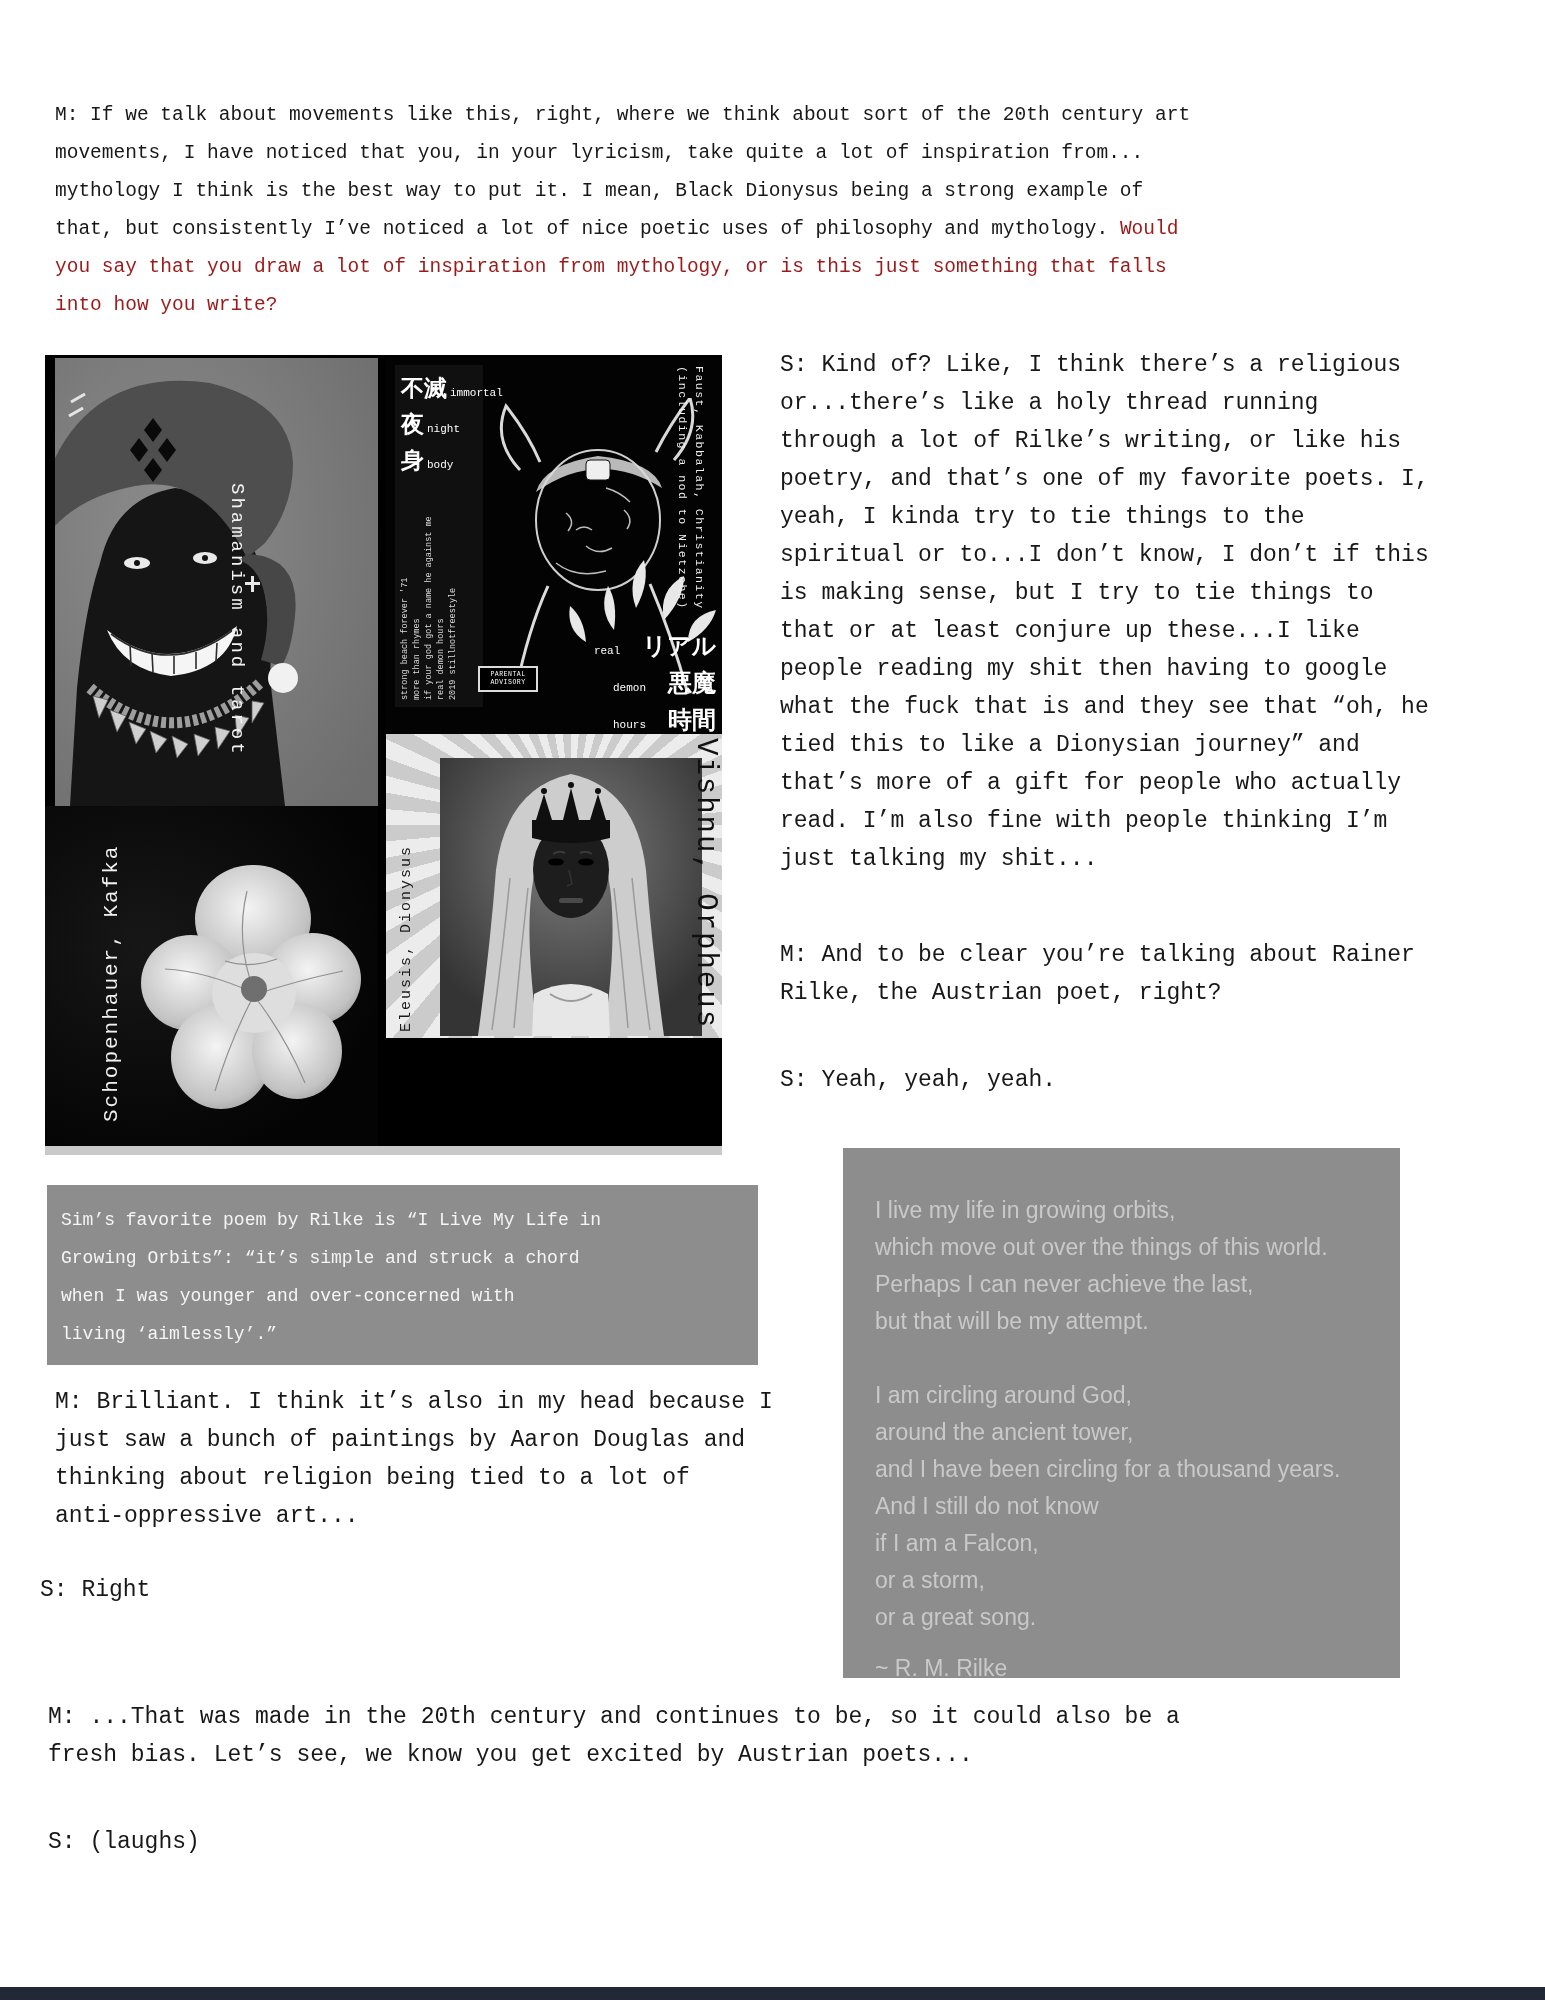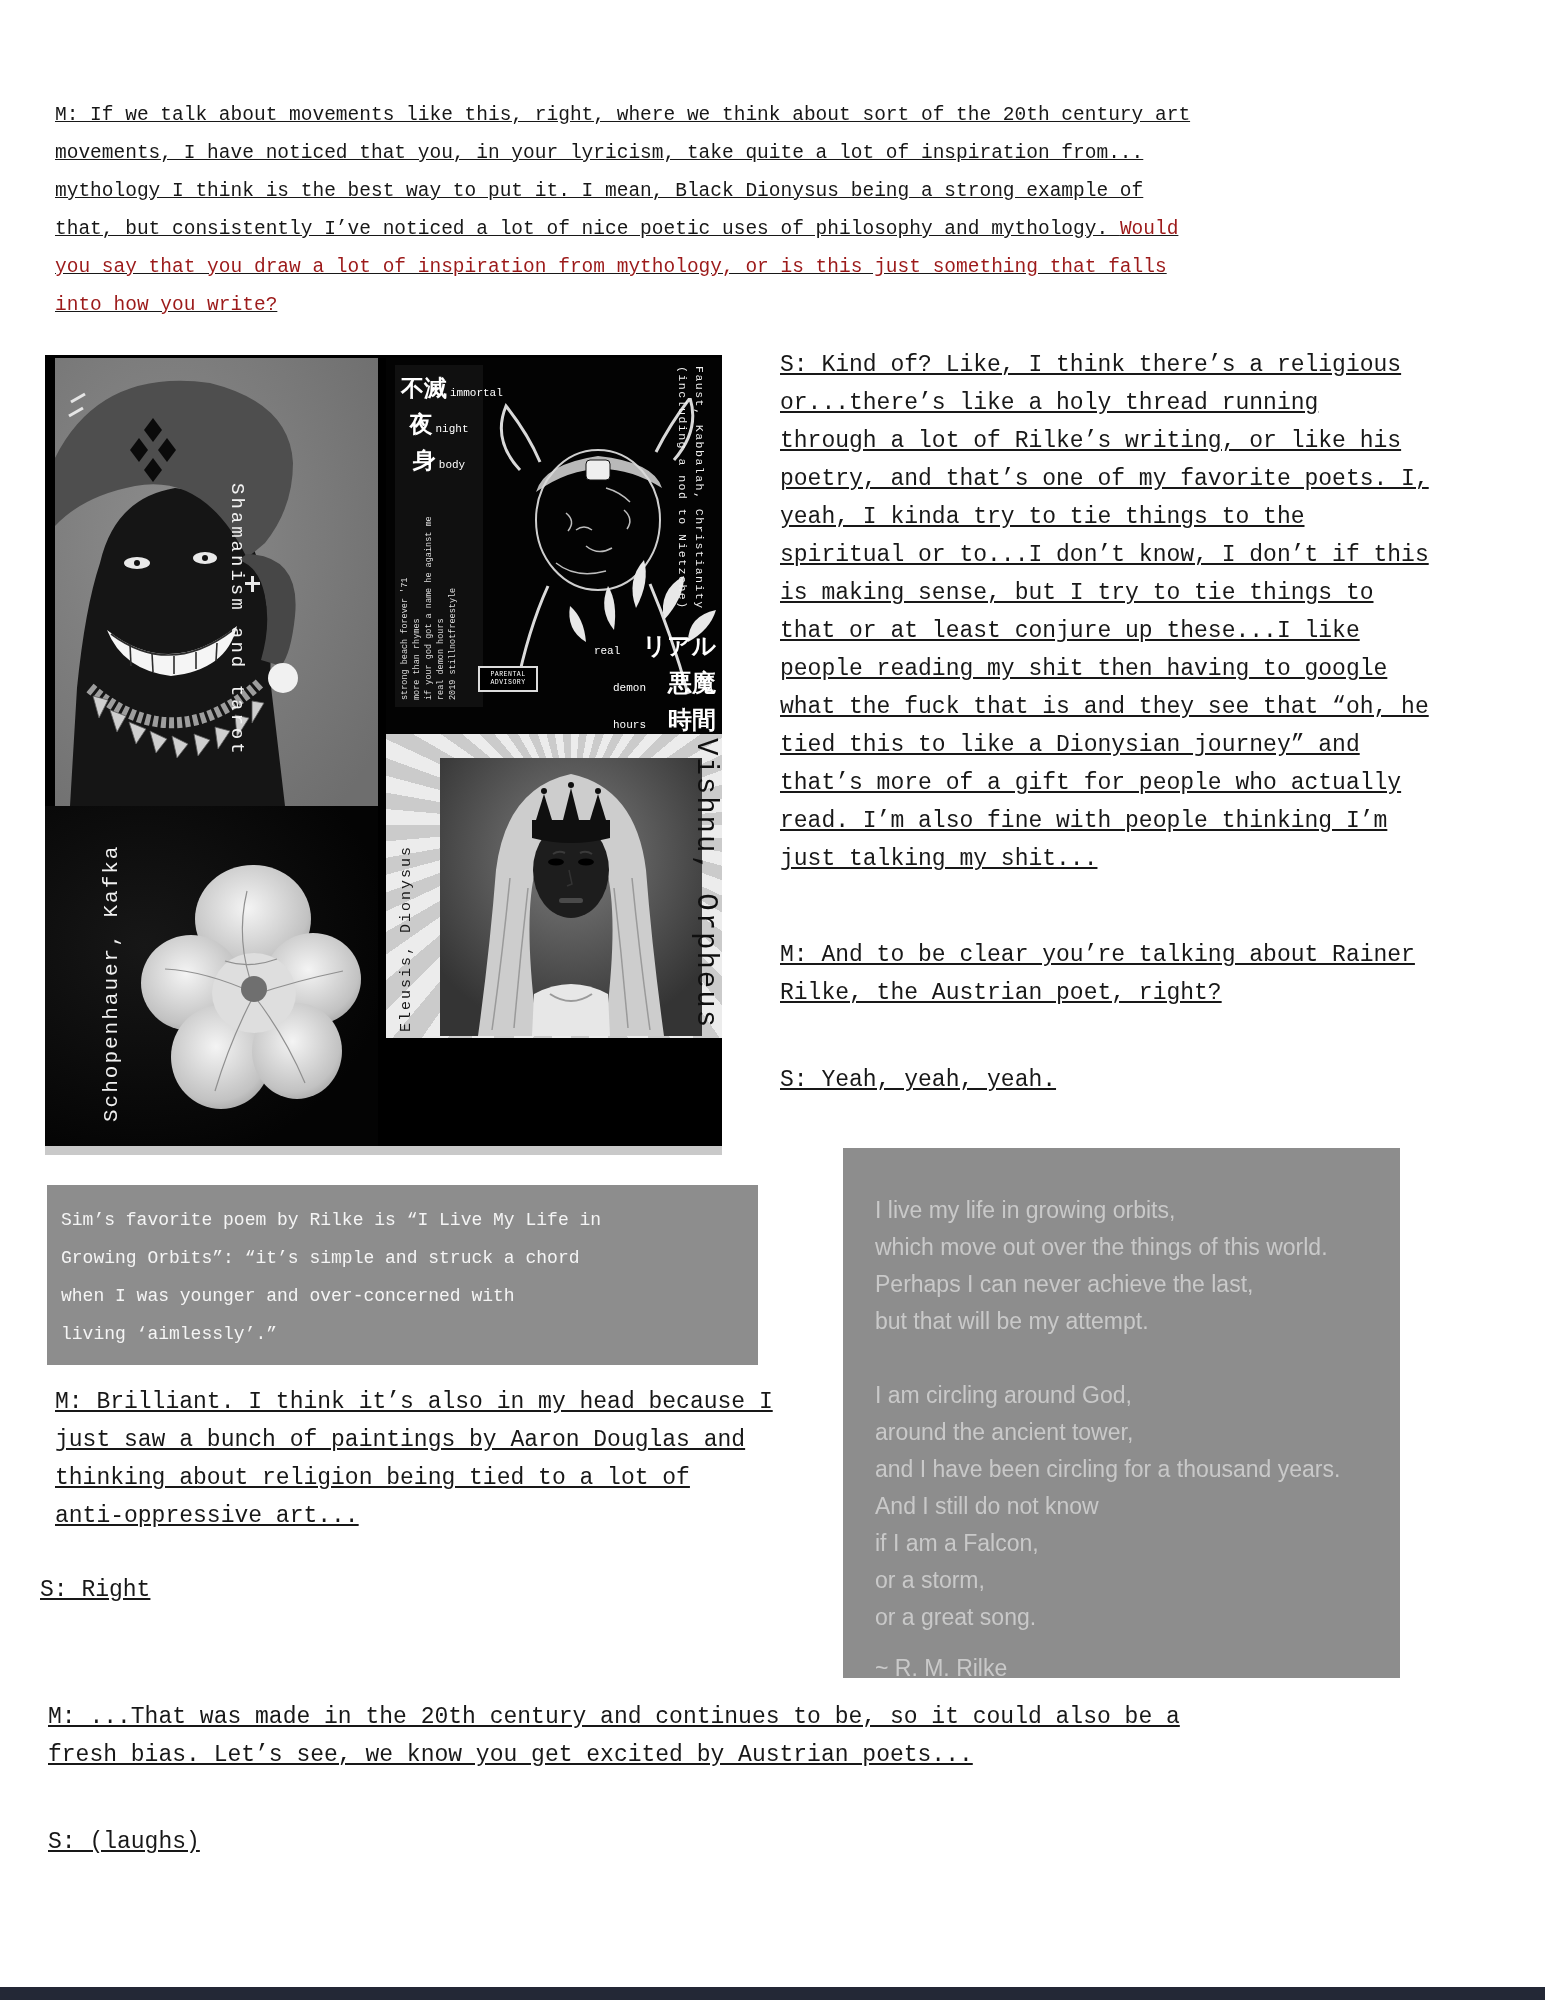--- a/index.html
+++ b/index.html
@@ -1,18 +1,18 @@
 <!DOCTYPE html>
 <html><head>
 <meta charset="utf-8">
 <style>
   html,body{margin:0;padding:0;background:#ffffff;}
   .page{position:relative;width:1545px;height:2000px;background:#ffffff;overflow:hidden;
         font-family:"Liberation Mono","DejaVu Sans Mono",monospace;color:#181818;}
-  .blk{position:absolute;white-space:pre;text-decoration:underline;}
+  .blk{position:absolute;white-space:pre;}
   
   .intro{left:55px;top:96px;font-size:19.5px;line-height:38px;}
   .red{color:#9c1a1a;}
   .dlg{font-size:23px;line-height:38px;}
   #s-kindof{left:780px;top:346px;}
   #m-clear{left:780px;top:936px;}
   #s-yeah{left:780px;top:1061px;}
   #m-brilliant{left:55px;top:1383px;}
   #s-right{left:40px;top:1571px;}
   #m-thatwas{left:48px;top:1698px;}
@@ -22,21 +22,21 @@
   .photo-man{position:absolute;left:10px;top:3px;width:323px;height:448px;overflow:hidden;}
   .v-label{position:absolute;transform-origin:0 0;white-space:pre;}
   .lbl-shaman{left:193px;top:125px;transform:rotate(90deg);font-size:19px;letter-spacing:3px;color:#f2f2f2;}
   .panel-dark{position:absolute;left:0;top:451px;width:333px;height:349px;
       background:radial-gradient(ellipse at 30% 40%, #171717, #040404 75%);}
   .lbl-schop{left:55px;top:316px;transform:rotate(-90deg);font-size:21px;letter-spacing:2px;color:#f0f0f0;}
   .flower{position:absolute;left:90px;top:45px;}
   .panel-album{position:absolute;left:341px;top:3px;width:336px;height:376px;background:#030303;}
   .spine{position:absolute;left:9px;top:7px;width:88px;height:342px;background:#101010;}
   .kanji-rows{padding:8px 6px 0 6px;color:#ffffff;}
-  .krow{margin-bottom:5px;white-space:nowrap;text-align:center;}
+  .krow{margin-bottom:5px;white-space:nowrap;}
   .krow .kj{font-size:23px;font-weight:bold;font-family:"DejaVu Sans",sans-serif;}
   .krow .en{font-size:11px;margin-left:3px;}
   .credits{position:absolute;left:4px;top:335px;transform:rotate(-90deg);transform-origin:0 0;
       color:#dddddd;font-size:8.5px;line-height:12px;white-space:pre;}
   .sketch{position:absolute;left:100px;top:40px;}
   .faust{position:absolute;top:8px;right:14px;height:330px;writing-mode:vertical-rl;
       color:#f0f0f0;font-size:11.5px;letter-spacing:1.5px;}
   .faust div{line-height:17px;white-space:pre;}
   .real-demon{position:absolute;right:6px;top:272px;text-align:right;color:#ffffff;}
   .rdrow{line-height:31px;white-space:nowrap;}

